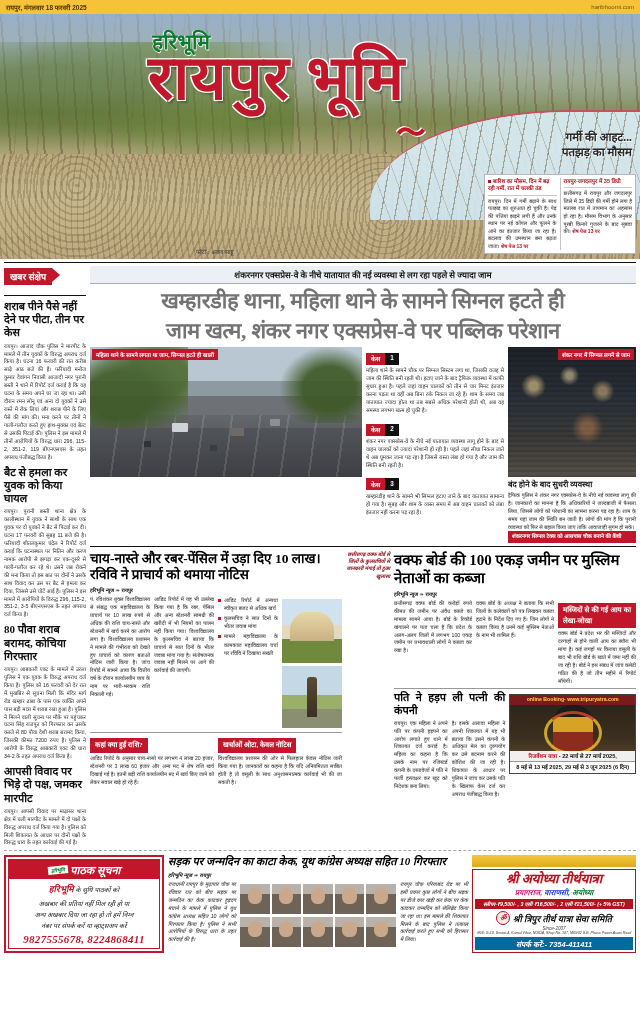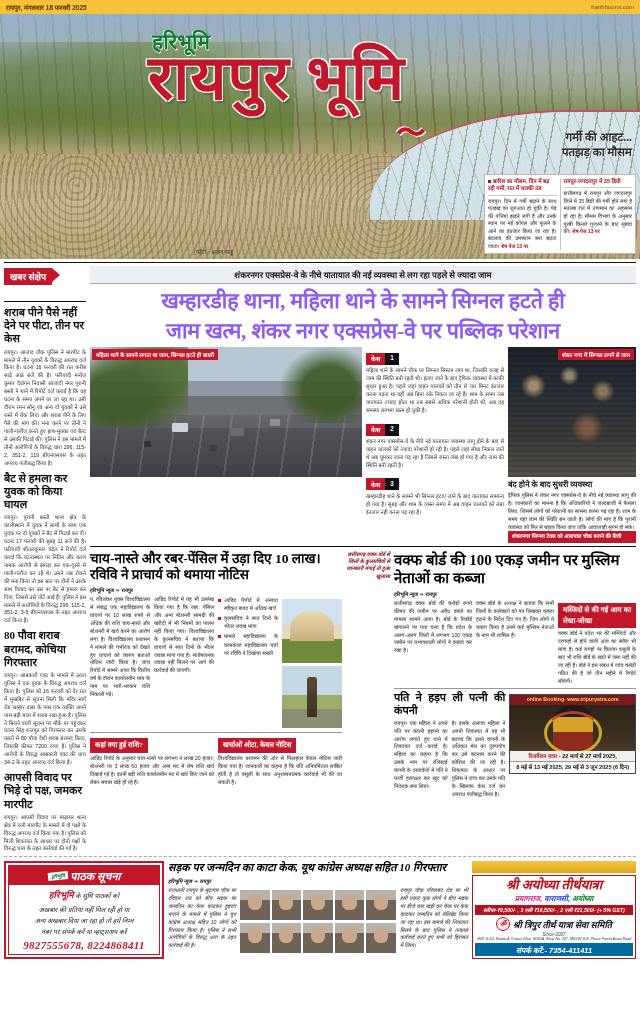--- a/index.html
+++ b/index.html
@@ -128,38 +128,38 @@
   .kbs-tag{
     background:#c2172a; color:#fff; font-weight:bold; font-size:9px;
     padding:2px 6px; display:inline-block; position:relative;
     font-family:"Liberation Serif", serif;
   }
   .kbs-tag:after{
     content:""; position:absolute; right:-8px; top:0;
     border-left:8px solid #c2172a; border-top:7px solid transparent;
     border-bottom:7px solid transparent;
   }
-  .kbs-bar{ border-bottom:1.2px solid #111; margin-bottom:3px; padding-bottom:16px; }
+  .kbs-bar{ border-bottom:1.2px solid #111; margin-bottom:3px; padding-bottom:10px; }
   .sb-h{
     font-family:"Liberation Serif", serif;
     font-size:11px; font-weight:bold; line-height:1.2; color:#111;
     margin:4px 0 3px;
   }
   .sb-p{ font-size:5.3px; line-height:1.5; text-align:justify; color:#2a2a2a; }
 
   
   .main{ flex:1; min-width:0; }
   .kicker{
     background:#eceff3; text-align:center; font-size:8.5px; font-weight:bold;
     color:#1b1b1b; padding:3px 0; border-bottom:1px solid #aab;
     font-family:"Liberation Serif", serif;
   }
   .lead-h{
     font-family:"Liberation Serif", serif;
-    font-size:21.5px; font-weight:bold; line-height:1.22; color:#8b5cf6;
+    font-size:21.5px; font-weight:bold; line-height:1.22; color:#737373;
     text-align:center; margin:4px 0 3px; letter-spacing:-.2px;
   }
   
   .hero{ display:flex; gap:4px; }
   .hero-photo{ position:relative; flex:0 0 272px; height:130px; overflow:hidden; }
   .road{
     position:absolute; inset:0;
     background:
       linear-gradient(180deg,#b9c7d2 0 26%, #8e9aa2 26% 38%, #6e7176 38% 62%, #5d6066 62% 100%);
   }

